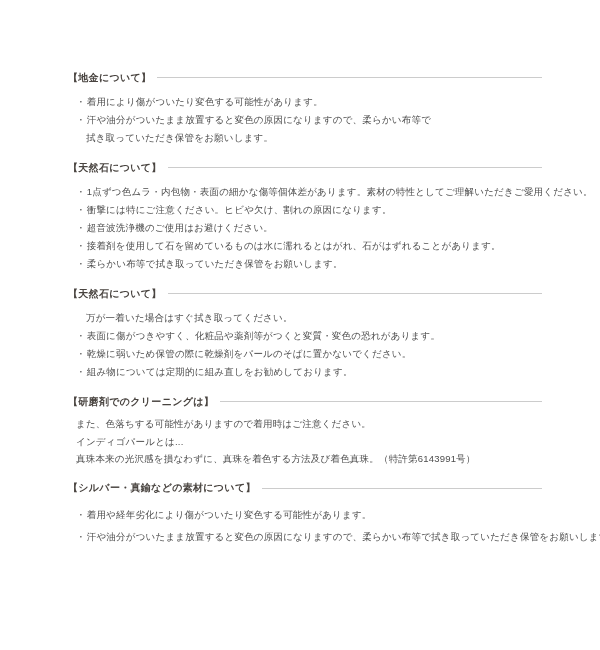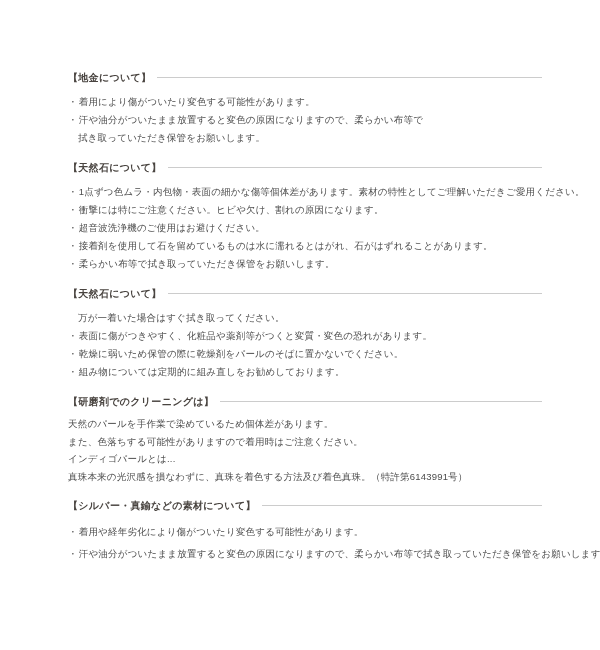--- a/index.html
+++ b/index.html
@@ -48,20 +48,21 @@
   }
   .care-section.tight .section-lines {
     margin-top: 7px;
     line-height: 17.5px;
   }
   .care-section.wide .section-lines {
     line-height: 22px;
   }
   .line {
     white-space: nowrap;
+    margin-left: 8px;
   }
   .line .bullet {
     display: inline-block;
     margin-right: 1px;
   }
   .line.indent {
     padding-left: 10px;
   }
 </style>
 </head>
@@ -103,21 +104,20 @@
         <div class="line"><span class="bullet">・</span><span>乾燥に弱いため保管の際に乾燥剤をパールのそばに置かないでください。</span></div>
         <div class="line"><span class="bullet">・</span><span>組み物については定期的に組み直しをお勧めしております。</span></div>
       </div>
     </section>
     <section class="care-section tight">
       <div class="section-header">
         <span class="section-title">【研磨剤でのクリーニングは】</span>
         <span class="section-rule" style="background: rgb(204, 204, 204);"></span>
       </div>
       <div class="section-lines">
-        <div class="line"><span>天然のパールを手作業で染めているため個体差があります。</span></div>
         <div class="line"><span>また、色落ちする可能性がありますので着用時はご注意ください。</span></div>
         <div class="line"><span>インディゴパールとは...</span></div>
         <div class="line"><span>真珠本来の光沢感を損なわずに、真珠を着色する方法及び着色真珠。（特許第6143991号）</span></div>
       </div>
     </section>
     <section class="care-section wide">
       <div class="section-header">
         <span class="section-title">【シルバー・真鍮などの素材について】</span>
         <span class="section-rule" style="background: rgb(204, 204, 204);"></span>
       </div>

